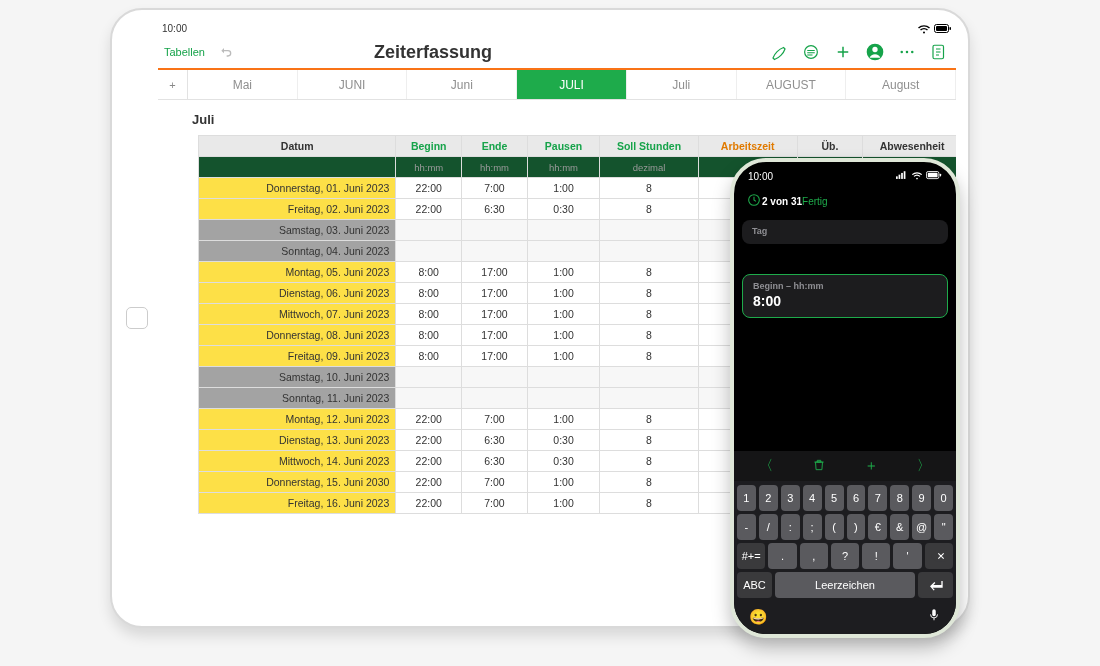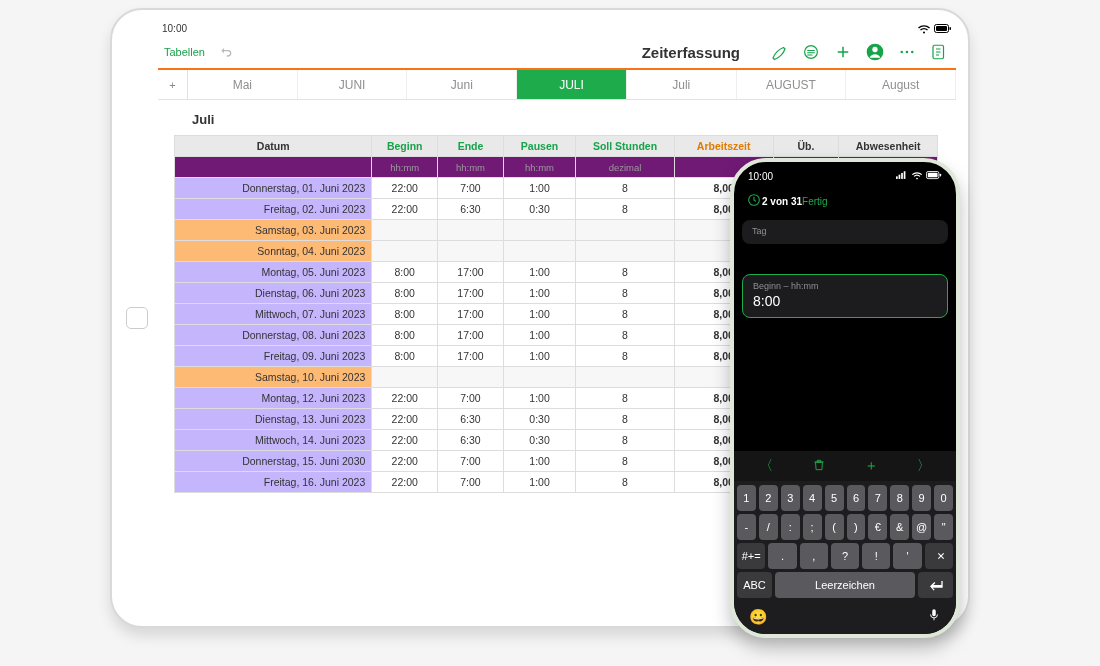--- a/index.html
+++ b/index.html
@@ -47,50 +47,50 @@
   .status-right svg { vertical-align: middle; }
 
   
   .navbar {
     display: flex; align-items: center;
     height: 34px; padding: 0 6px;
     border-bottom: 2px solid #f97316;
   }
   .navbar .left, .navbar .right { flex: 0 0 210px; display: flex; align-items: center; gap: 10px; }
   .navbar .right { justify-content: flex-end; }
-  .navbar .title { flex: 1; text-align: right; font-size: 15px; font-weight: 600; }
+  .navbar .title { flex: 1; text-align: left; font-size: 18px; font-weight: 600; }
   .navbar .green { color: #16a34a; }
   .navbar .iconbtn { display:inline-flex; width:22px; height:22px; align-items:center; justify-content:center; color:#16a34a; }
 
   
   .tabstrip { display: flex; height: 30px; border-bottom: 1px solid #e2e2e2; }
   .tabstrip .add { width: 30px; display:flex; align-items:center; justify-content:center; color:#888; border-right:1px solid #e2e2e2; }
   .tabstrip .tab {
     flex: 1; display:flex; align-items:center; justify-content:center;
     color:#8f8f8f; font-size: 12px; border-right:1px solid #eee;
   }
   .tabstrip .tab.active { background:#1eab4b; color:#fff; font-weight:500; }
 
   
   .sheet-head { padding: 12px 34px 8px; font-weight:600; font-size:13px; }
 
   
   .pretable { display:flex; gap: 20px; padding: 0 34px 4px; font-size:10.5px; font-weight:600; }
   .pretable span:nth-child(2){ margin-left: 4px; }
 
   
-  .tbl { border-collapse: collapse; width: calc(100% - 34px); margin-left:16px; table-layout: fixed; font-size:10.5px; }
+  .tbl { border-collapse: collapse; width: calc(100% - 34px); margin-left:40px; table-layout: fixed; font-size:10.5px; }
   .tbl th, .tbl td { border: 1px solid #ddd; height: 21px; padding: 0 6px; white-space: nowrap; }
   .tbl thead th { background:#e9e9e9; font-weight:600; }
   .tbl thead th.green { color:#16a34a; }
   .tbl thead th.orange { color:#e07a00; }
-  .tbl thead tr.sub th { background:#701a75; color:#9a9a9a; font-weight:400; font-size:9.5px; }
+  .tbl thead tr.sub th { background:#14532d; color:#9a9a9a; font-weight:400; font-size:9.5px; }
   .tbl td { text-align:center; }
-  .tbl td.date { text-align:right; background:#c4b5fd; }
-  .tbl tr.weekend td.date { background:#fdba74; }
+  .tbl td.date { text-align:right; background:#fde047; }
+  .tbl tr.weekend td.date { background:#a3a3a3; }
   .tbl tr.weekend td { background:#f7f7f7; }
   .tbl td.bold { font-weight:600; }
   .col-date { width: 150px; }
   .col-s   { width: 50px; }
   .col-sm  { width: 55px; }
   .col-m   { width: 75px; }
   .col-abs { width: 75px; }
 
   
   .iphone {
@@ -108,21 +108,21 @@
   .iphone .notch {
     position:absolute; top:0; left:50%; transform:translateX(-50%);
     width:90px; height:18px; background:#000; border-radius:0 0 14px 14px;
     z-index:3;
   }
   .iphone .pscreen { position:absolute; inset:0; display:flex; flex-direction:column; }
   .iphone .pstatus { height:24px; display:flex; justify-content:space-between; align-items:center; padding: 4px 14px 0; font-size:10px; }
   .iphone .pnav { display:flex; align-items:center; padding: 6px 12px; }
   .iphone .pnav .pgreen { color:#1eab4b; }
   .iphone .pnav .ctr { font-weight:600; }
-  .iphone .cards { padding: 4px 8px; display:flex; flex-direction:column; gap:6px; flex:1; overflow:hidden; }
+  .iphone .cards { padding: 4px 8px; display:flex; flex-direction:column; gap:6px; flex:1; overflow:hidden;font-weight:bold; }
   .card {
     background:#1c1c1e; border-radius:8px; padding:6px 10px 8px;
   }
   .card.active { border:1px solid #1eab4b;margin-top:24px; }
   .card .lbl { color:#8e8e93; font-size:9px; }
   .card .val { color:#fff; font-size:14px; margin-top:2px; }
 
   .toolbar {
     display:flex; justify-content:space-around; align-items:center;
     padding:6px 6px; background:#151516;
@@ -351,20 +351,30 @@
             <td>8:00</td>
             <td>17:00</td>
             <td>1:00</td>
             <td>8</td>
             <td class="bold">8,00</td>
             <td></td>
             <td></td>
           </tr>
           <tr class="weekend">
             <td class="date">Samstag, 10. Juni 2023</td>
+            <td></td>
+            <td></td>
+            <td></td>
+            <td></td>
+            <td class="bold"></td>
+            <td></td>
+            <td></td>
+          </tr>
+          <tr class="weekend">
+            <td class="date">Sonntag, 11. Juni 2023</td>
             <td></td>
             <td></td>
             <td></td>
             <td></td>
             <td class="bold"></td>
             <td></td>
             <td></td>
           </tr>
           <tr>
             <td class="date">Montag, 12. Juni 2023</td>

